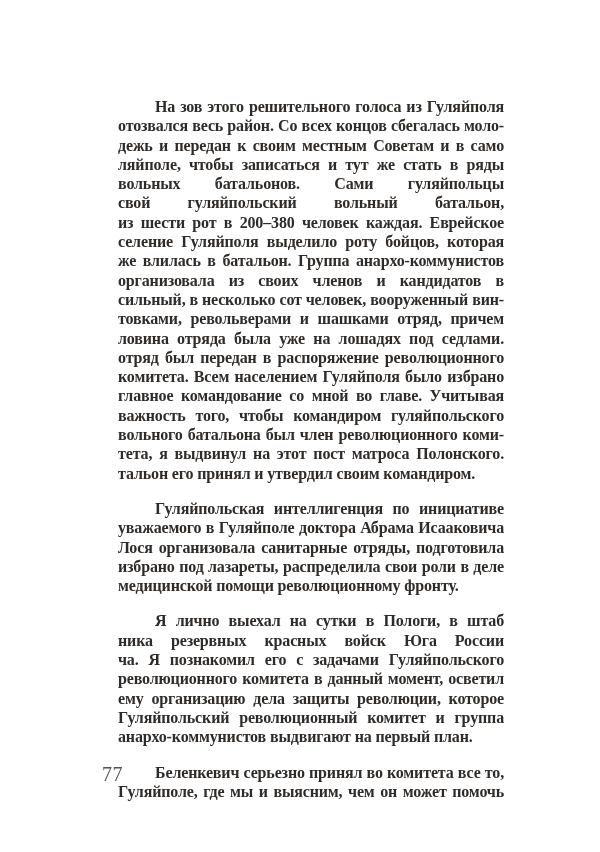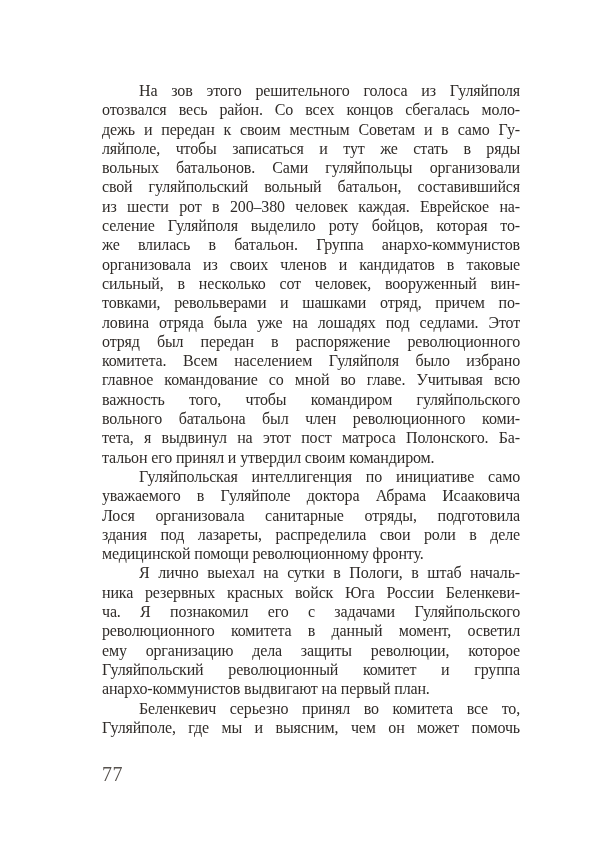--- a/index.html
+++ b/index.html
@@ -26,22 +26,23 @@
     position: absolute;
     left: 102px;
     top: 81px;
     width: 418px;
     color: var(--text-color, #2f2b28);
     font-size: 16px;
     line-height: 19.3px;
     letter-spacing: -0.15px;
   }
   .paragraph {
-    margin: 0;
+    margin: 16px;
     padding: 0;
+    font-weight: bold;
   }
   .line {
     height: 19.3px;
     overflow: hidden;
     white-space: normal;
     text-align: justify;
     text-align-last: justify;
   }
   .line.indent {
     text-indent: 37px;
@@ -84,21 +85,21 @@
         <div class="line">главное командование со мной во главе. Учитывая всю</div>
         <div class="line">важность того, чтобы командиром гуляйпольского</div>
         <div class="line">вольного батальона был член революционного коми-</div>
         <div class="line">тета, я выдвинул на этот пост матроса Полонского. Ба-</div>
         <div class="line final">тальон его принял и утвердил своим командиром.</div>
       </div>
       <div class="paragraph">
         <div class="line indent">Гуляйпольская интеллигенция по инициативе само</div>
         <div class="line">уважаемого в Гуляйполе доктора Абрама Исааковича</div>
         <div class="line">Лося организовала санитарные отряды, подготовила</div>
-        <div class="line">здания под лазареты, распределила свои роли в деле</div>
+        <div class="line">избрано под лазареты, распределила свои роли в деле</div>
         <div class="line final">медицинской помощи революционному фронту.</div>
       </div>
       <div class="paragraph">
         <div class="line indent">Я лично выехал на сутки в Пологи, в штаб началь-</div>
         <div class="line">ника резервных красных войск Юга России Беленкеви-</div>
         <div class="line">ча. Я познакомил его с задачами Гуляйпольского</div>
         <div class="line">революционного комитета в данный момент, осветил</div>
         <div class="line">ему организацию дела защиты революции, которое</div>
         <div class="line">Гуляйпольский революционный комитет и группа</div>
         <div class="line final">анархо-коммунистов выдвигают на первый план.</div>

